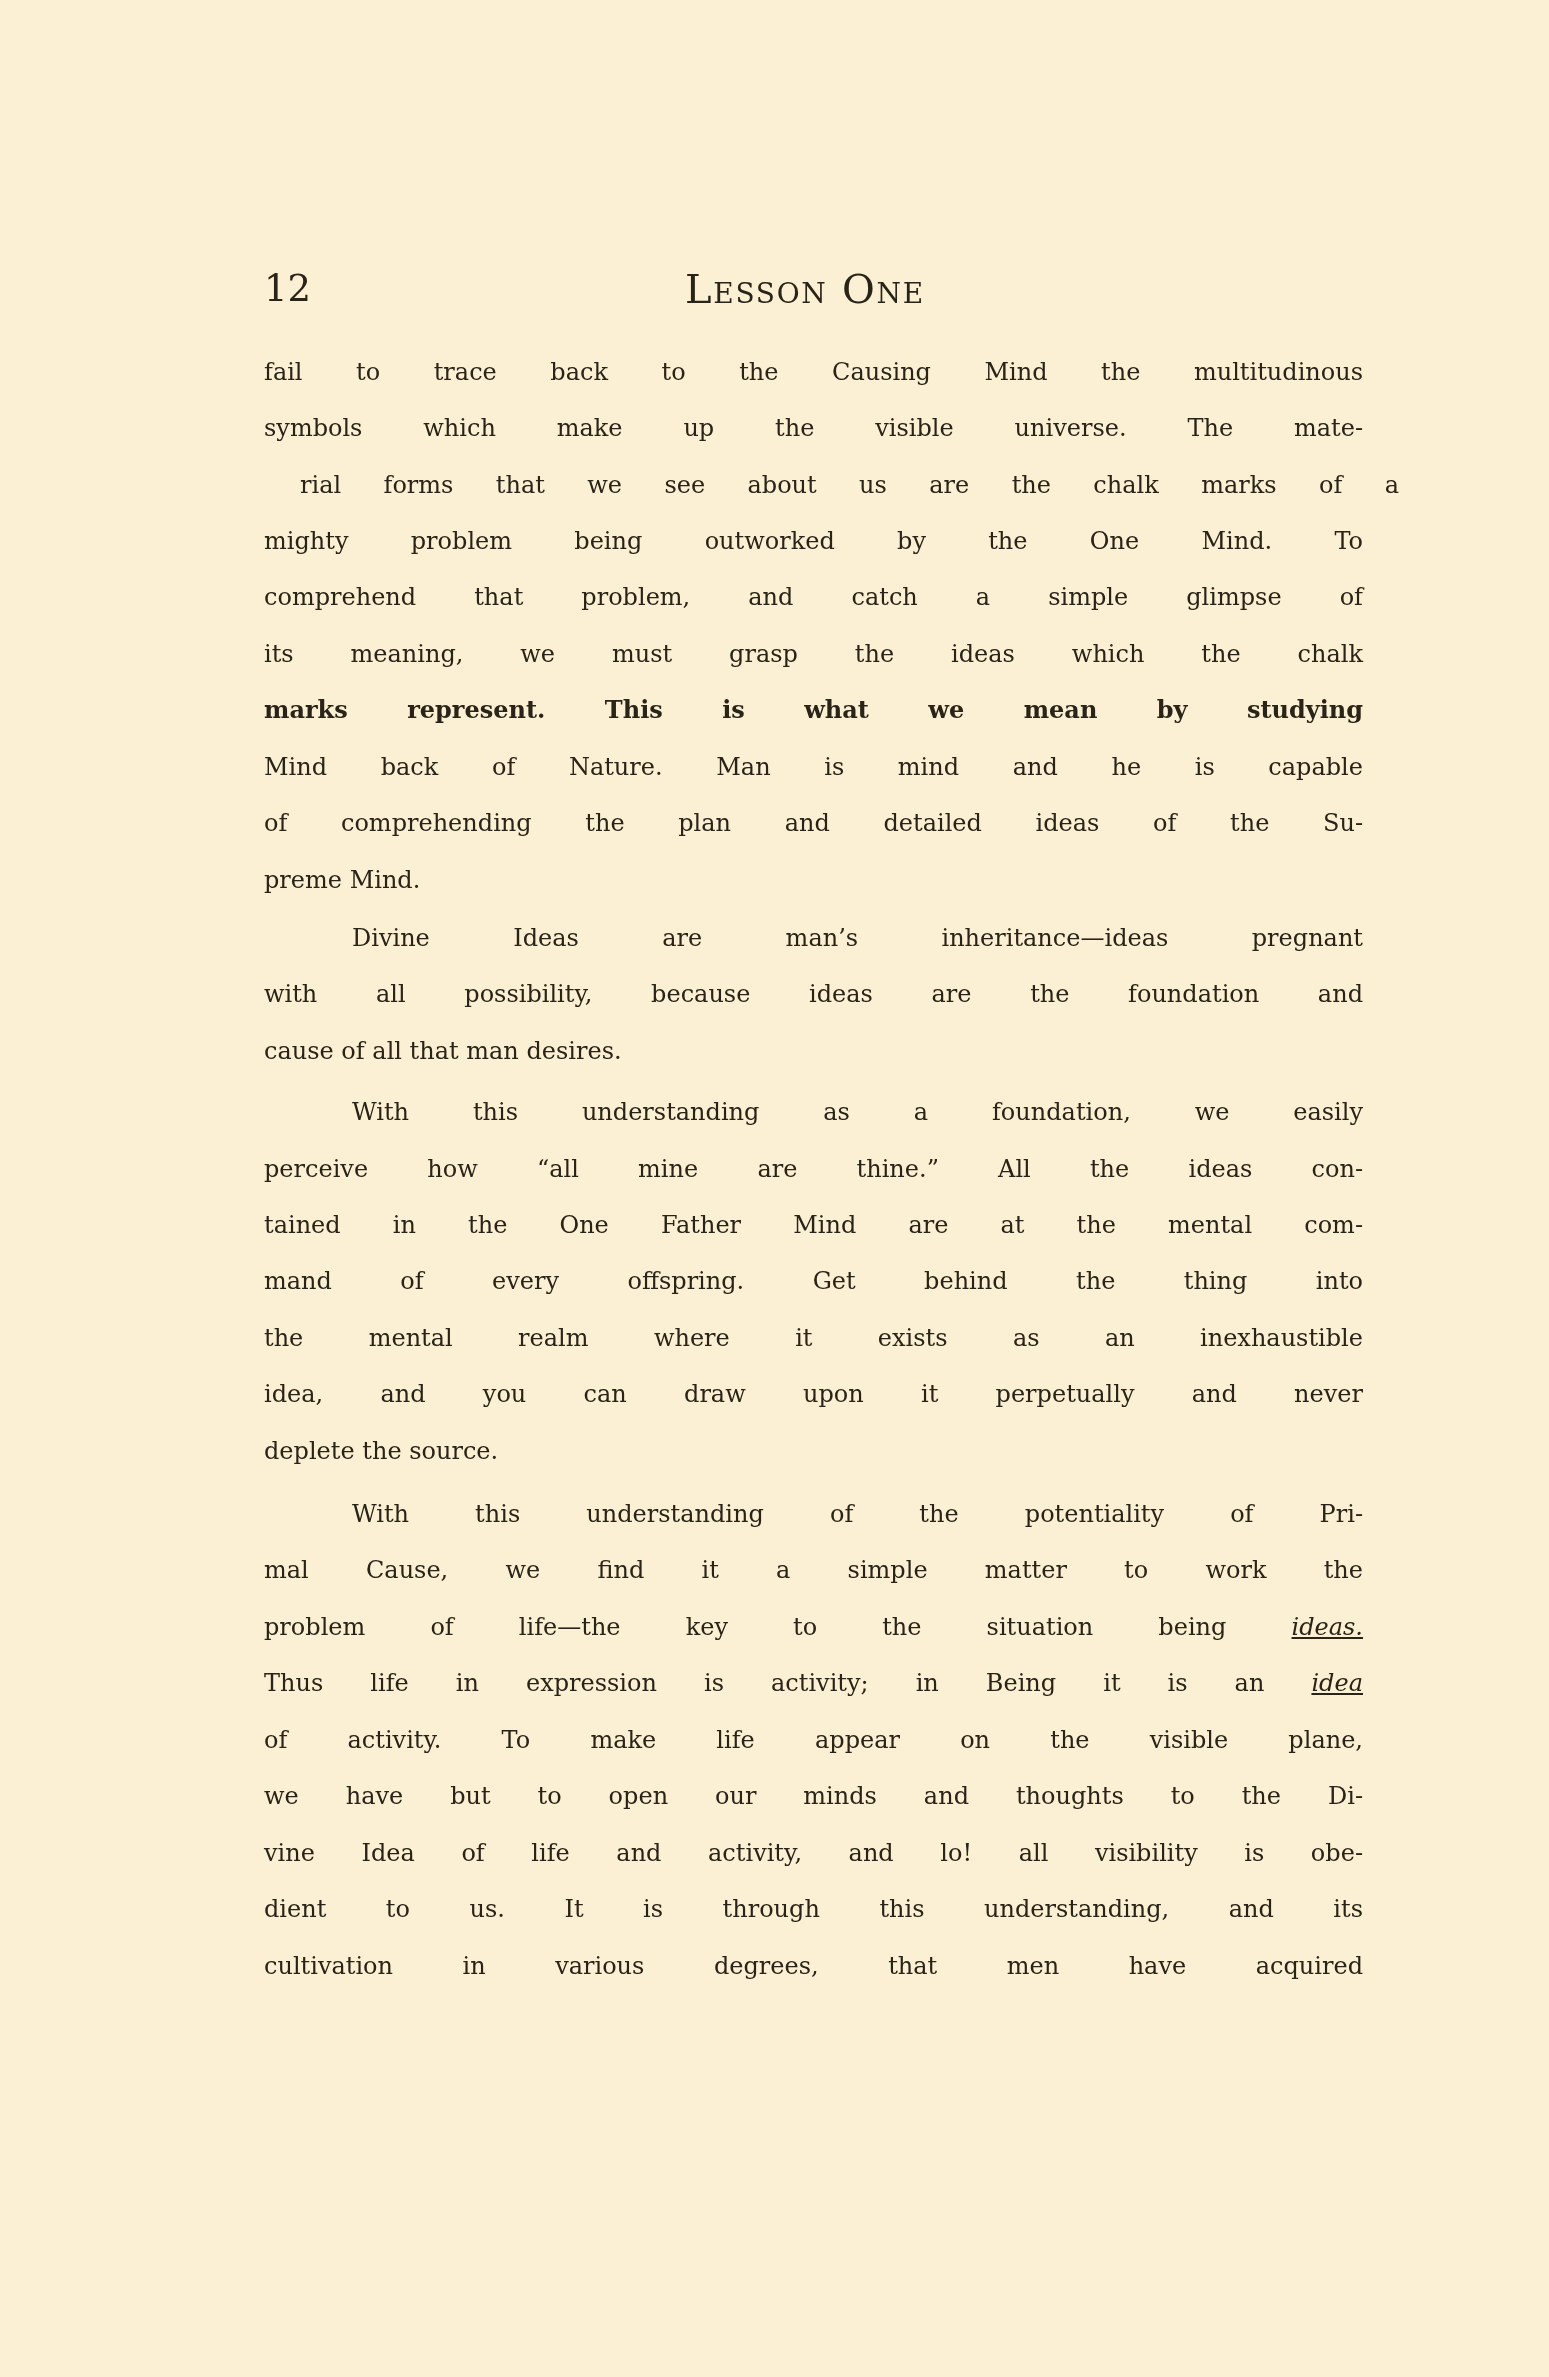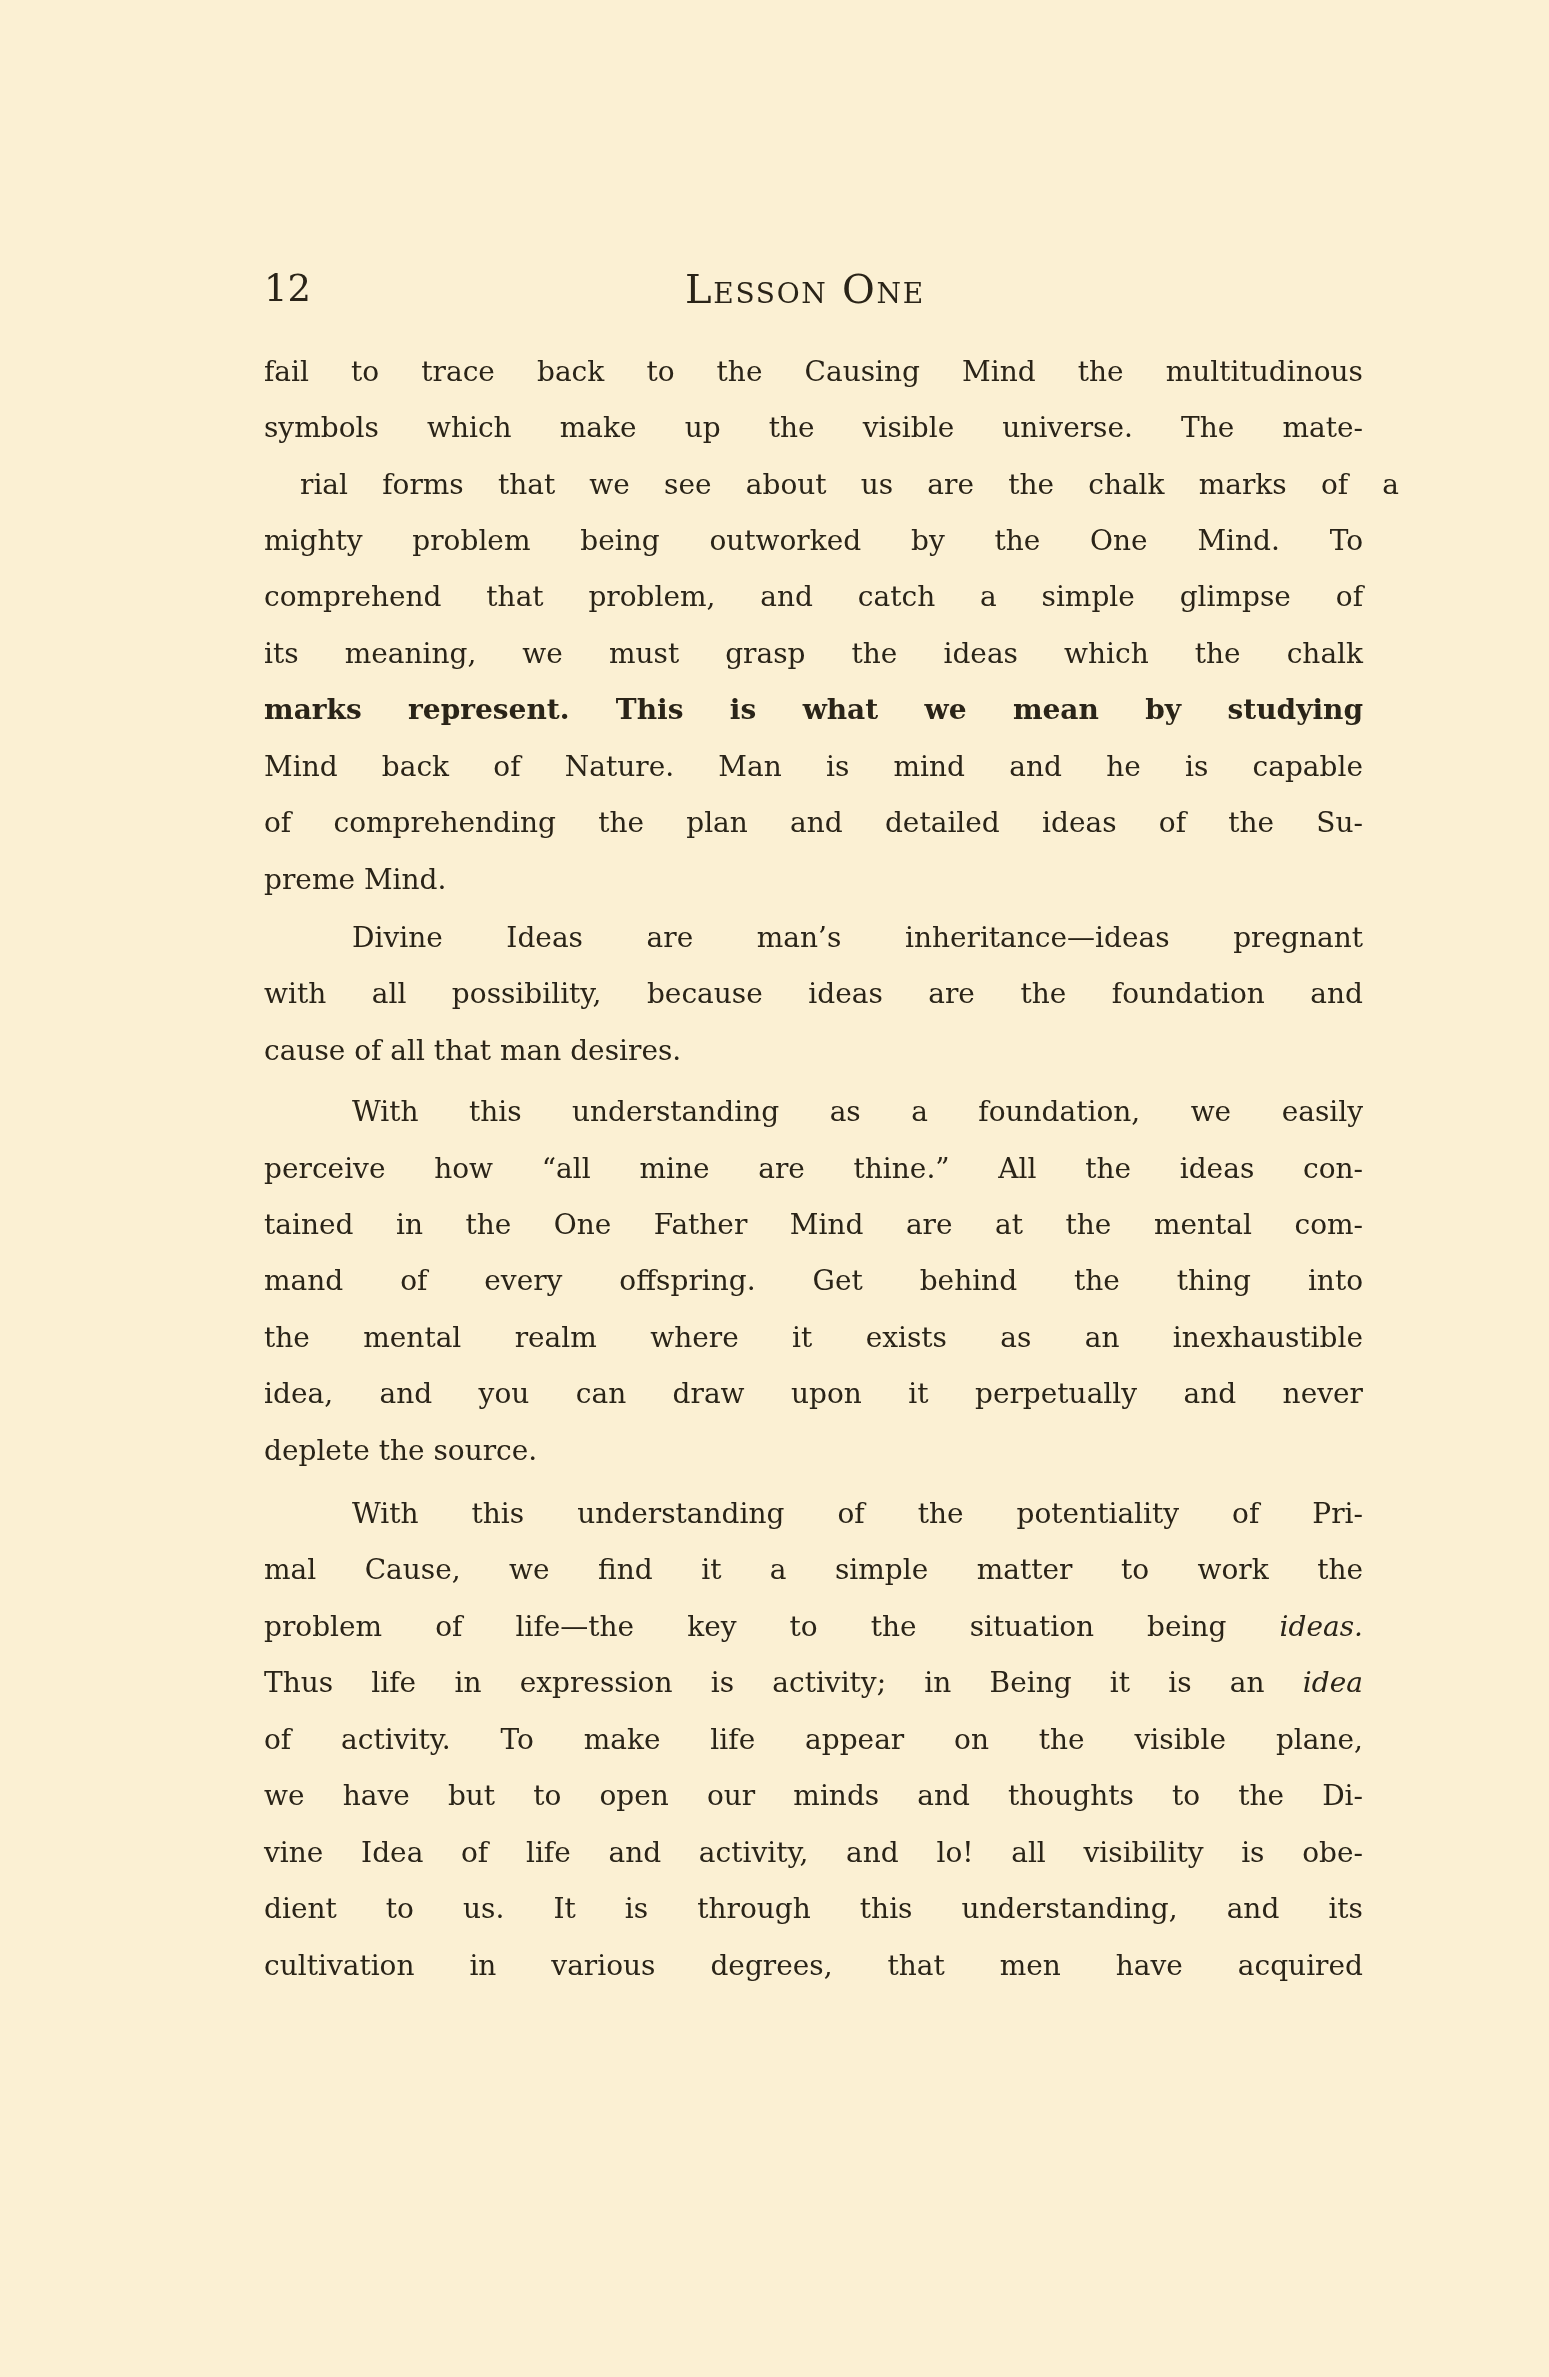--- a/index.html
+++ b/index.html
@@ -1,26 +1,26 @@
 <!DOCTYPE html>
 <html style="font-size:13.3px"><head>
 <meta charset="utf-8">
 <style>
   html, body { margin:0; padding:0; }
   body { width:1550px; height:2377px; background:#FBF0D3; position:relative; overflow:hidden;
          font-family:"DejaVu Serif","Liberation Serif",serif; color:#2a2418; }
   .hdr { position:absolute; top:264px; font-size:37px; line-height:50px; }
   #pnum { left:264px; }
   #rhead { left:685px; font-variant:small-caps; letter-spacing:1.7px; font-size:40px; }
-  .line { position:absolute; left:264px; width:1099px; font-size:28px; line-height:56px;
+  .line { position:absolute; left:264px; width:1099px; font-size:24px; line-height:56px;
           height:56px; white-space:nowrap; text-align:justify; text-align-last:justify;
           transform-origin:left center; }
   .line.last { text-align-last:left; }
   .line.indent { left:352px; width:1011px; }
-  .line i { font-style:italic; }
+  .line i { font-style:italic;text-decoration:underline; }
 </style>
 </head>
 <body>
 
 <div>
   <div class="hdr" id="pnum">12</div>
   <div class="hdr" id="rhead">Lesson One</div>
 
   <div>
 

